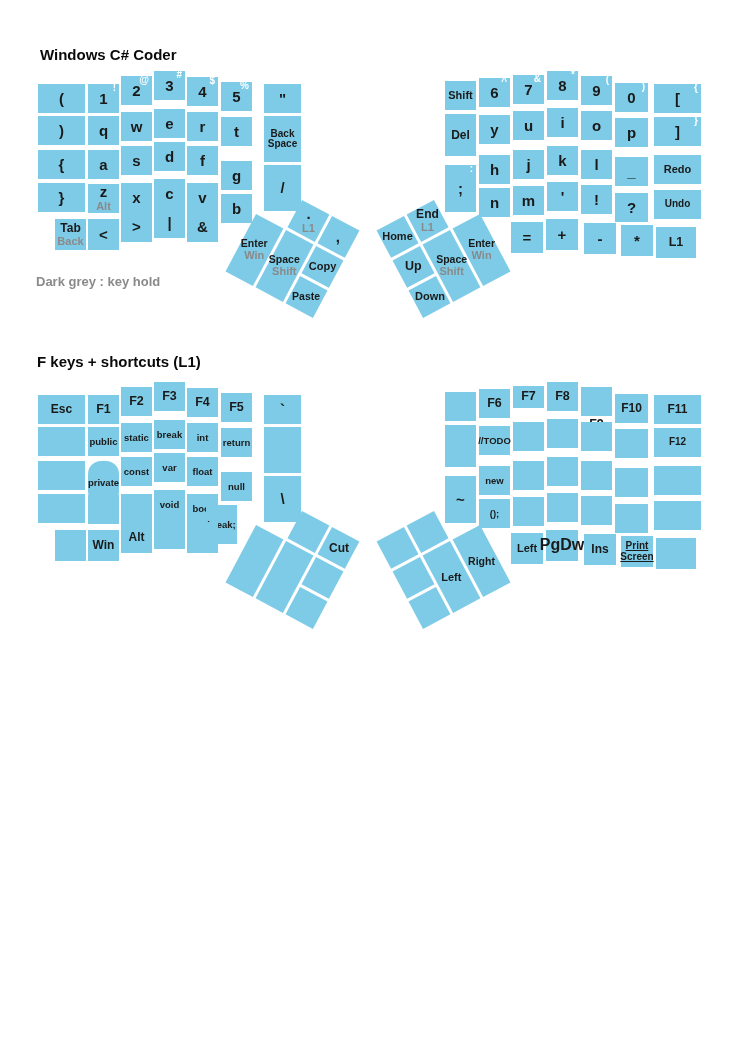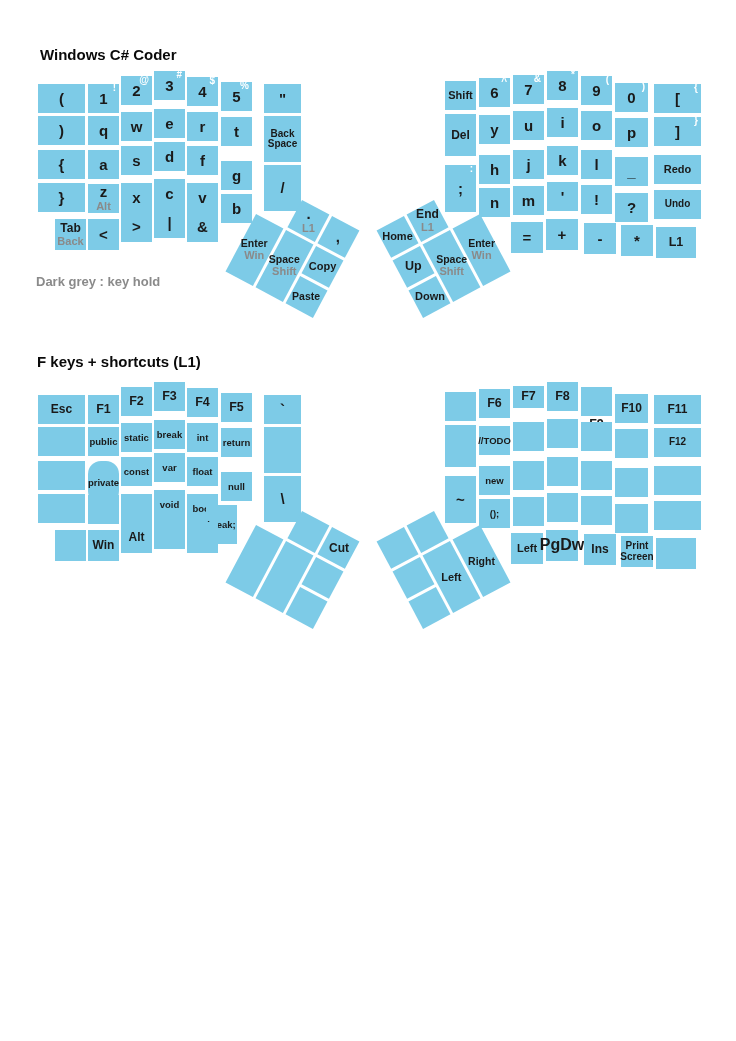--- a/index.html
+++ b/index.html
@@ -762,21 +762,21 @@
         <div class="key" style="left: 546px; top: 530px; width: 32px; height: 31px;">
           <div class="kinner">
             <span class="klabel" style="font-size: 16px;">PgDw</span>
           </div>
         </div>
         <div class="key" style="left: 584px; top: 534px; width: 32px; height: 31px;">
           <div class="kinner">
             <span class="klabel" style="font-size: 12px;">Ins</span>
           </div>
         </div>
-        <div class="key" style="left: 621px; top: 536px; width: 32px; height: 31px;">
+        <div class="key" style="left: 621px; top: 536px; width: 32px; height: 31px; text-decoration: underline;">
           <div class="kinner">
             <span class="klabel" style="font-size: 10px;">Print
 Screen</span>
           </div>
         </div>
         <div class="key" style="left: 656px; top: 538px; width: 40px; height: 31px;">
           <div class="kinner"></div>
         </div>
       </div>
       <div class="thumb" style="left: 365px; top: 495px; transform: rotate(-28deg); transform-origin: 99px 0px;">

